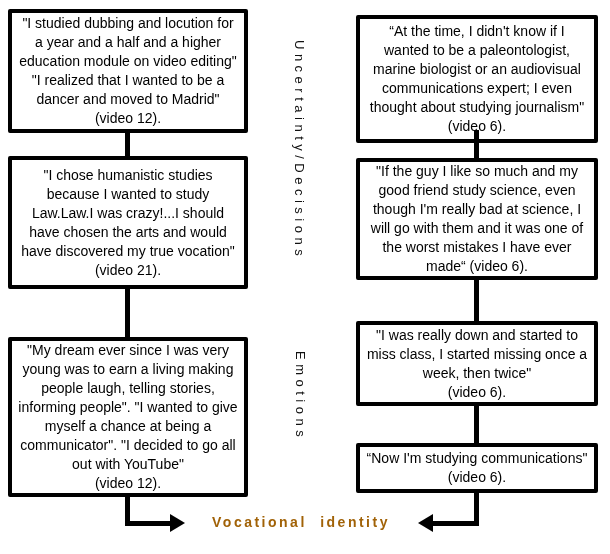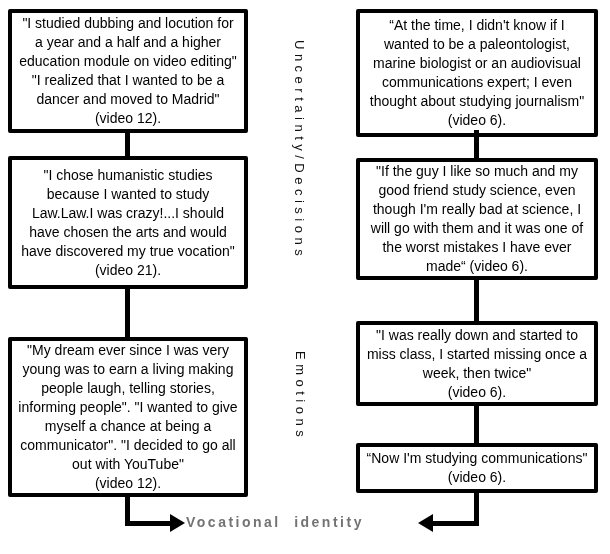--- a/index.html
+++ b/index.html
@@ -61,25 +61,26 @@
     font-size: 13px;
     line-height: 15px;
     letter-spacing: 4.5px;
     color: #111111;
   }
   .footer-label {
     position: absolute;
     left: 186px;
     top: 513px;
     width: 230px;
+    text-align: center;
     font-size: 14px;
     font-weight: bold;
     letter-spacing: 2.5px;
     word-spacing: 7px;
-    color: #737373;
+    color: #a16207;
     line-height: 19px;
   }
 </style>
 </head>
 <body>
 
 <div class="canvas">
 
   <div class="qbox" style="left:8px; top:9px; width:240px; height:124px">
     <div class="qtext">"I studied dubbing and locution for
@@ -103,21 +104,21 @@
     <div class="qtext">"My dream ever since I was very
 young was to earn a living making
 people laugh, telling stories,
 informing people". "I wanted to give
 myself a chance at being a
 communicator". "I decided to go all
 out with YouTube"
 (video 12).</div>
   </div>
 
-  <div class="qbox" style="left:356px; top:9px; width:242px; height:128px">
+  <div class="qbox" style="left:356px; top:15px; width:242px; height:128px">
     <div class="qtext">“At the time, I didn't know if I
 wanted to be a paleontologist,
 marine biologist or an audiovisual
 communications expert; I even
 thought about studying journalism"
 (video 6).</div>
   </div>
 
   <div class="qbox" style="left:356px; top:158px; width:242px; height:122px">
     <div class="qtext">"If the guy I like so much and my

